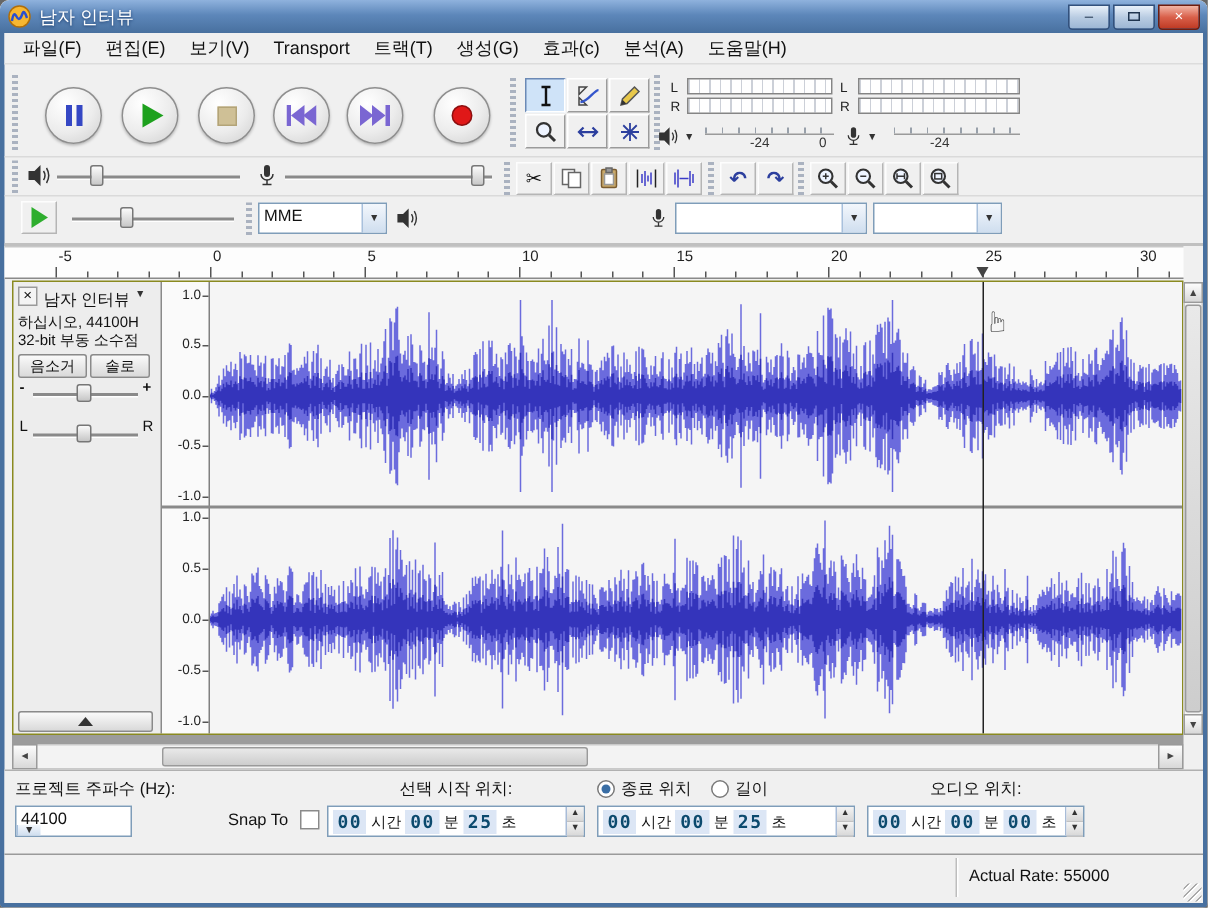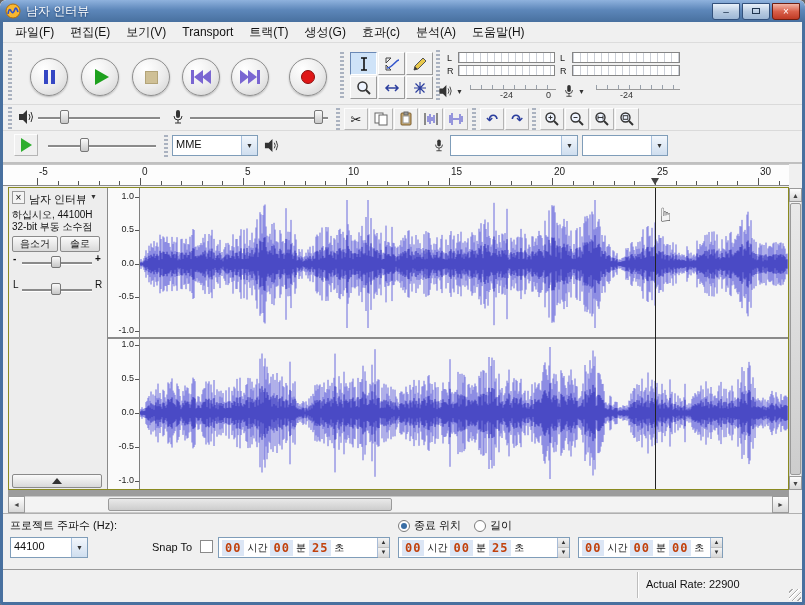--- a/index.html
+++ b/index.html
@@ -80,21 +80,21 @@
   .track-void{position:absolute;left:8px;top:490px;width:781px;height:6px;background:#9c9c9c;}
   
   .sbtn{position:absolute;background:linear-gradient(#fdfdfd,#d8d8d8);border:1px solid #9a9a9a;
     display:flex;align-items:center;justify-content:center;font-size:7px;color:#444;}
   .strack{position:absolute;background:#f3f3f3;border:1px solid #c9c9c9;}
   .sthumb2{position:absolute;background:linear-gradient(#e9e9e9,#cdcdcd);border:1px solid #9a9a9a;border-radius:2px;}
   
   .selbar{position:absolute;left:3px;top:513px;width:799px;height:56px;background:#f0f0f0;border-top:1px solid #b0b0b0;}
   .slabel{position:absolute;font-size:11px;}
   .tf{position:absolute;top:537px;height:21px;display:flex;align-items:center;background:#fff;border:1px solid #7f9db9;padding-left:2px;}
-  .tf .d{font-family:"DejaVu Sans Mono","Liberation Mono",monospace;font-weight:bold;color:#c2410c;
+  .tf .d{font-family:"DejaVu Sans Mono","Liberation Mono",monospace;font-weight:bold;color:#0c4a6e;
     background:#dce6f5;padding:1px 3px;margin:0 1px;font-size:12px;letter-spacing:1px;}
   .tf .u{font-size:10px;margin:0 2px;white-space:nowrap;}
   .tf .spin{margin-left:auto;display:flex;flex-direction:column;height:100%;border-left:1px solid #a8bcd8;}
   .tf .spin i{font-style:normal;font-size:6px;line-height:9px;width:11px;text-align:center;
     background:linear-gradient(#f4f4f4,#d8d8d8);color:#333;border-bottom:1px solid #c2c2c2;}
   .cbox{position:absolute;width:13px;height:13px;background:#fff;border:1px solid #8a8a8a;}
   .radio{position:absolute;display:flex;align-items:center;gap:4px;font-size:11px;}
   .rdot{width:12px;height:12px;border-radius:50%;border:1px solid #7b7b7b;background:#fff;display:inline-flex;align-items:center;justify-content:center;}
   .rdot.checked::after{content:"";width:6px;height:6px;border-radius:50%;background:#3a6ea5;}
   
@@ -476,26 +476,27 @@
   <div class="sthumb2" style="left:790px;top:203px;width:11px;height:272px;"></div>
   <div class="sbtn" style="left:789px;top:476px;width:13px;height:14px;">▼</div>
 
   <div class="strack" style="left:8px;top:496px;width:781px;height:17px;"></div>
   <div class="sbtn" style="left:8px;top:496px;width:17px;height:17px;">◄</div>
   <div class="sthumb2" style="left:108px;top:498px;width:284px;height:13px;"></div>
   <div class="sbtn" style="left:772px;top:496px;width:17px;height:17px;">►</div>
 
   <div class="selbar"></div>
   <span class="slabel" style="left:10px;top:518px;">프로젝트 주파수 (Hz):</span>
-  <div class="combo" style="left:10px;top:537px;width:78px;">
+  <div class="combo" style="left:10px;top:537px;width:78px;flex-direction:column;">
     <span class="ct">44100</span>
       <span class="ca">▼</span>
   </div>
   <span class="slabel" style="left:152px;top:541px;text-align:right;">Snap To</span>
   <span class="cbox" style="left:200px;top:540px;"></span>
+  <span class="slabel" style="left:218px;top:518px;width:172px;text-align:center;">선택 시작 위치:</span>
   <div class="tf" style="left:218px;width:172px;">
     <span class="d">00</span>
     <span class="u">시간</span>
     <span class="d">00</span>
     <span class="u">분</span>
     <span class="d">25</span>
     <span class="u">초</span>
     <span class="spin">
         <i>▲</i>
         <i>▼</i>
@@ -514,31 +515,32 @@
     <span class="u">시간</span>
     <span class="d">00</span>
     <span class="u">분</span>
     <span class="d">25</span>
     <span class="u">초</span>
     <span class="spin">
         <i>▲</i>
         <i>▼</i>
       </span>
   </div>
+  <span class="slabel" style="left:578px;top:518px;width:145px;text-align:center;">오디오 위치:</span>
   <div class="tf" style="left:578px;width:145px;">
     <span class="d">00</span>
     <span class="u">시간</span>
     <span class="d">00</span>
     <span class="u">분</span>
     <span class="d">00</span>
     <span class="u">초</span>
     <span class="spin">
         <i>▲</i>
         <i>▼</i>
       </span>
   </div>
 
   <div class="statusbar"></div>
   <div class="sb-div" style="left:637px;"></div>
-  <span class="sb-text" style="left:646px;">Actual Rate: 22900</span>
+  <span class="sb-text" style="left:646px;">Actual Rate: 55000</span>
   <div class="resize-grip"></div>
 
 </div>
 
 </body></html>

